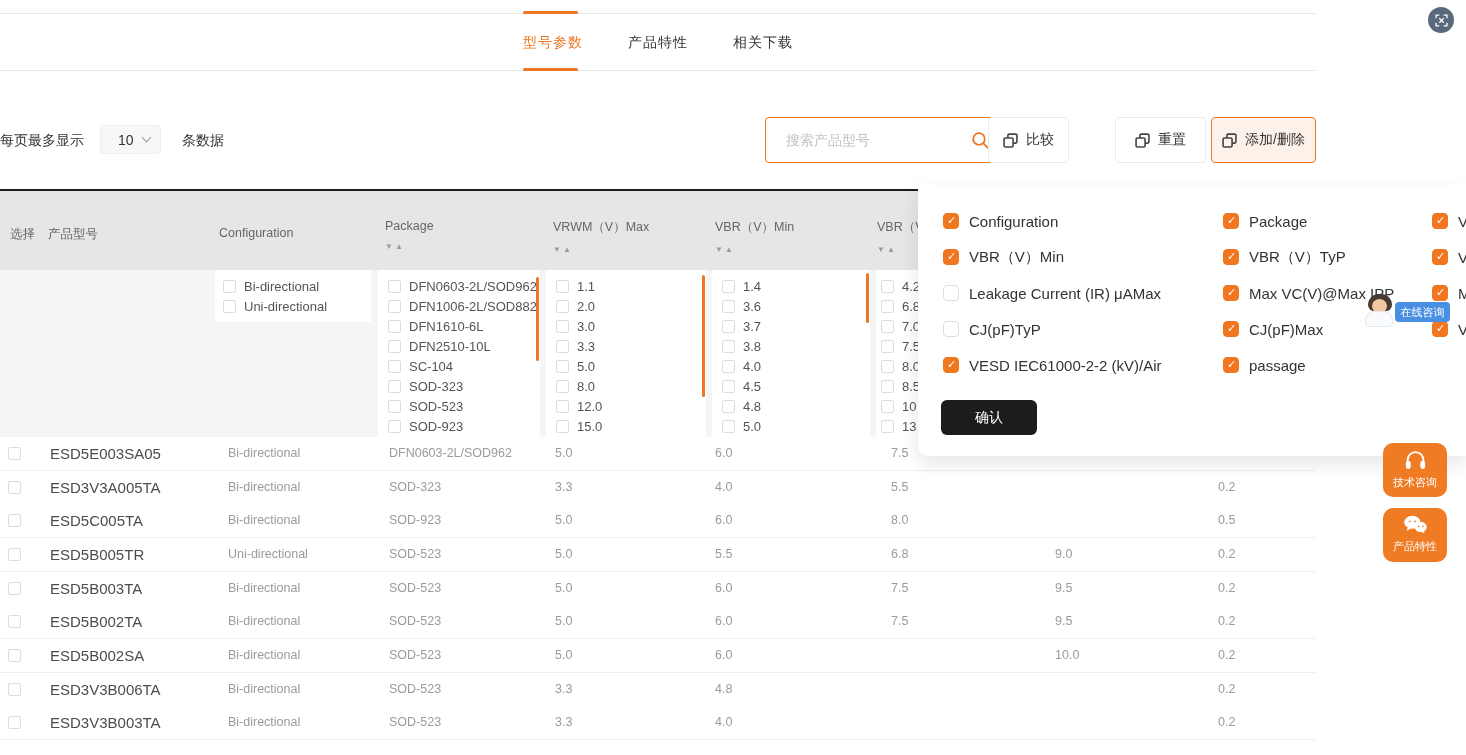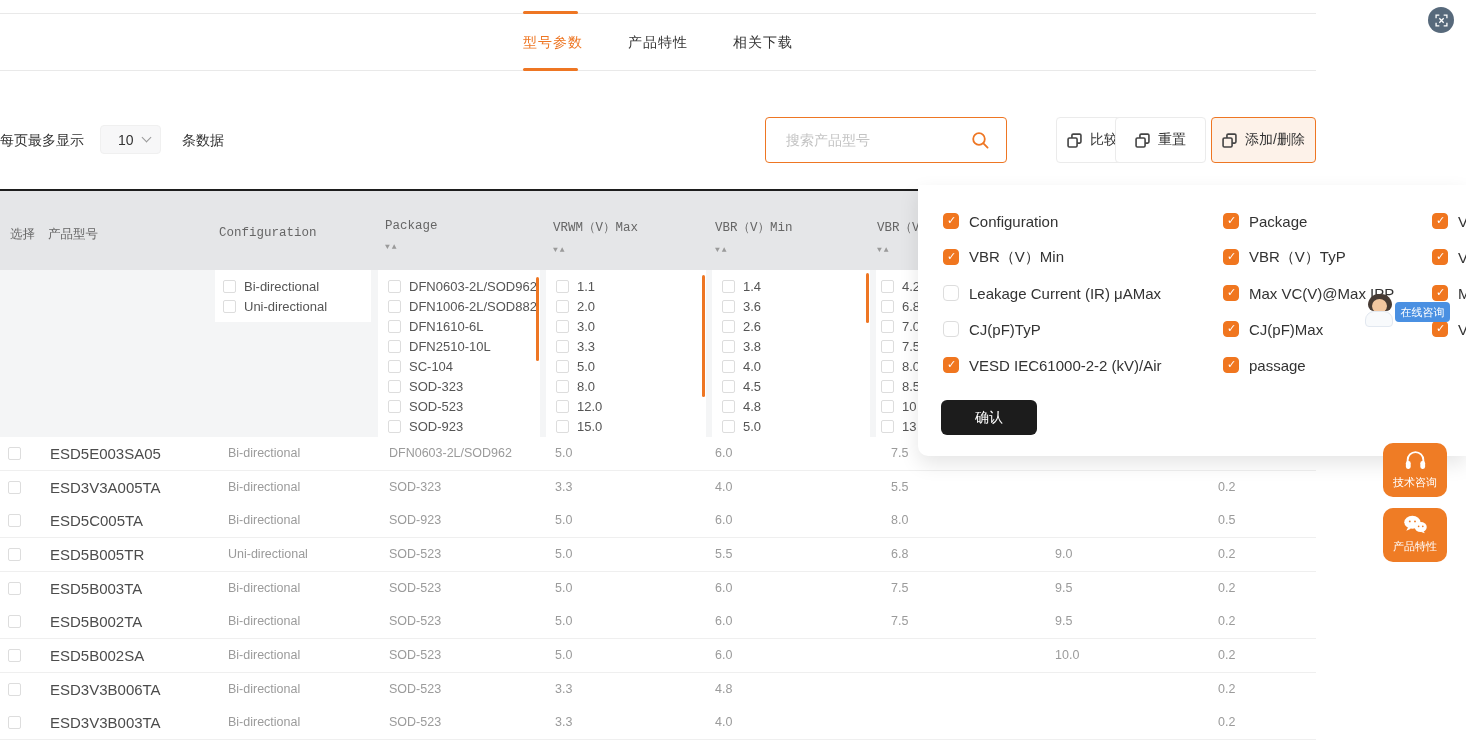--- a/index.html
+++ b/index.html
@@ -35,21 +35,21 @@
     font-family:inherit; color:#333; background:transparent; }
   .search-wrap input::placeholder { color:#c3c3c3; }
   .search-icon { margin-right:16px; flex-shrink:0; }
   .tool-btn { position:absolute; top:117px; height:46px; background:#fff; border:1px solid #ebebeb;
     border-radius:4px; display:flex; align-items:center; justify-content:center; gap:8px;
     font-size:14px; color:#333; cursor:pointer; }
   .tool-btn.accent { border-color:#ee7623; background:#fdf2e9; }
 
   
   .t-darkline { position:absolute; left:0; top:189px; width:1316px; height:2px; background:#1e1e1e; }
-  .t-header { position:absolute; left:0; top:191px; width:1316px; height:79px; background:#e5e6e8;font-family:Liberation Mono, monospace; }
+  .t-header { position:absolute; left:0; top:191px; width:1316px; height:79px; background:#e5e6e8; }
   .th { position:absolute; font-size:12.5px; color:#666; white-space:nowrap; }
   .th .sort { display:block; font-size:8px; color:#9a9a9a; letter-spacing:2px; margin-top:9px; }
   .filter-band { position:absolute; left:0; top:270px; width:1316px; height:167px; background:#f4f5f6; }
   .fbox { position:absolute; top:270px; background:#fff; padding-top:6px; }
   .fitem { display:flex; align-items:center; height:20.1px; cursor:pointer; }
   .cb { width:13px; height:13px; border:1px solid #ddd; border-radius:2px; background:#fff; flex-shrink:0; }
   .fitem span { margin-left:8px; font-size:13px; color:#555; white-space:nowrap; }
   .thumb { position:absolute; width:3px; background:#ee7623; border-radius:2px; z-index:2; }
 
   .row { position:absolute; left:0; width:1316px; height:34px; border-bottom:1px solid #efefef; background:#fff; }
@@ -112,21 +112,21 @@
 <div class="tb-label" style="left:182px">条数据</div>
 
 <div class="search-wrap">
   <input type="text" placeholder="搜索产品型号" style="">
   <svg class="search-icon" width="20" height="20" viewBox="0 0 20 20">
     <circle cx="9" cy="9" r="5.8" fill="none" stroke="#ee7623" stroke-width="1.8"></circle>
     <line x1="13.4" y1="13.4" x2="17.6" y2="17.6" stroke="#ee7623" stroke-width="1.8" stroke-linecap="round"></line>
   </svg>
 </div>
 
-<div class="tool-btn" style="left:1056px; width:73px">
+<div class="tool-btn" style="left:988px; width:81px">
   <svg width="15" height="15" viewBox="0 0 14 14">
     <rect x="4.6" y="1" width="8.4" height="8.4" rx="1.2" fill="none" stroke="#444" stroke-width="1.5"></rect>
     <rect x="1" y="4.6" width="8.4" height="8.4" rx="1.2" fill="#fff" stroke="#444" stroke-width="1.5"></rect>
   </svg>
   <span>比较</span>
 </div>
 <div class="tool-btn" style="left:1115px; width:91px">
   <svg width="15" height="15" viewBox="0 0 14 14">
     <rect x="4.6" y="1" width="8.4" height="8.4" rx="1.2" fill="none" stroke="#444" stroke-width="1.5"></rect>
     <rect x="1" y="4.6" width="8.4" height="8.4" rx="1.2" fill="#fff" stroke="#444" stroke-width="1.5"></rect>
@@ -253,21 +253,21 @@
   <div class="fitem" style="padding-left:10px">
       <i class="cb"></i>
       <span>1.4</span>
     </div>
   <div class="fitem" style="padding-left:10px">
       <i class="cb"></i>
       <span>3.6</span>
     </div>
   <div class="fitem" style="padding-left:10px">
       <i class="cb"></i>
-      <span>2.6</span>
+      <span>3.7</span>
     </div>
   <div class="fitem" style="padding-left:10px">
       <i class="cb"></i>
       <span>3.8</span>
     </div>
   <div class="fitem" style="padding-left:10px">
       <i class="cb"></i>
       <span>4.0</span>
     </div>
   <div class="fitem" style="padding-left:10px">

